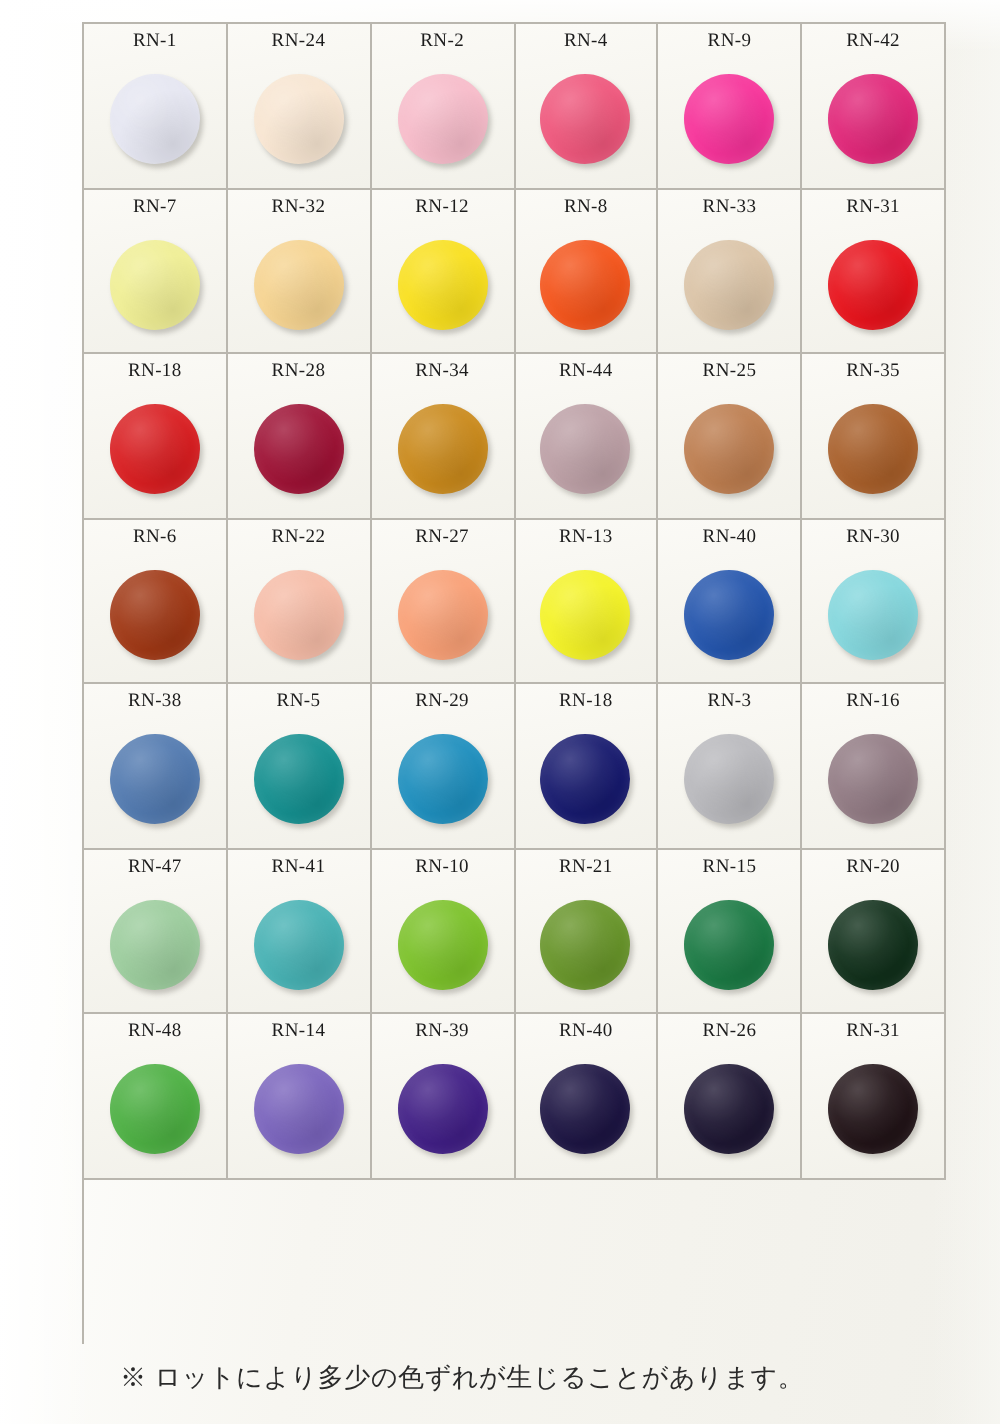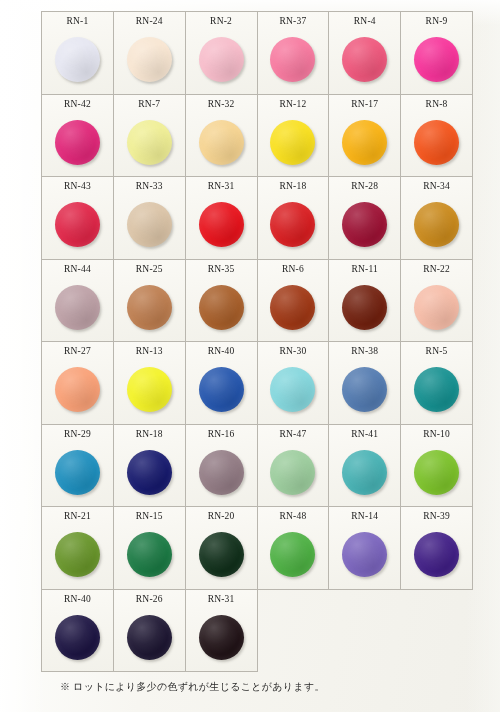--- a/index.html
+++ b/index.html
@@ -85,23 +85,23 @@
     border-radius: 50%;
     background:
       radial-gradient(circle at 33% 28%, rgba(255,255,255,0.22) 0%, rgba(255,255,255,0.06) 38%, rgba(0,0,0,0.0) 62%),
       radial-gradient(circle at 70% 78%, rgba(0,0,0,0.10) 0%, rgba(0,0,0,0.0) 58%);
     pointer-events: none;
   }
   .footnote {
     position: absolute;
     left: 60px;
     top: 680px;
-    font-size: 10px;
+    font-size: 13px;
     color: #2a2a2a;
-    font-family: Liberation Serif, serif;
+    font-family: Liberation Sans, sans-serif;
     letter-spacing: 0.3px;
     white-space: nowrap;
   }
 </style>
 </head>
 <body>
 
 <div class="card">
   <div class="paper-sheen"></div>
 
@@ -118,26 +118,20 @@
           <div class="swatch" style="background: rgb(248, 230, 210);"></div>
         </div>
       </div>
       <div class="cell">
         <div class="code">RN-2</div>
         <div class="swatch-wrap">
           <div class="swatch" style="background: rgb(247, 188, 202);"></div>
         </div>
       </div>
       <div class="cell">
-        <div class="code">RN-37</div>
-        <div class="swatch-wrap">
-          <div class="swatch" style="background: rgb(247, 121, 159);"></div>
-        </div>
-      </div>
-      <div class="cell">
         <div class="code">RN-4</div>
         <div class="swatch-wrap">
           <div class="swatch" style="background: rgb(239, 87, 124);"></div>
         </div>
       </div>
       <div class="cell">
         <div class="code">RN-9</div>
         <div class="swatch-wrap">
           <div class="swatch" style="background: rgb(247, 51, 154);"></div>
         </div>
@@ -160,38 +154,26 @@
           <div class="swatch" style="background: rgb(246, 212, 145);"></div>
         </div>
       </div>
       <div class="cell">
         <div class="code">RN-12</div>
         <div class="swatch-wrap">
           <div class="swatch" style="background: rgb(249, 224, 30);"></div>
         </div>
       </div>
       <div class="cell">
-        <div class="code">RN-17</div>
-        <div class="swatch-wrap">
-          <div class="swatch" style="background: rgb(249, 179, 19);"></div>
-        </div>
-      </div>
-      <div class="cell">
         <div class="code">RN-8</div>
         <div class="swatch-wrap">
           <div class="swatch" style="background: rgb(244, 84, 27);"></div>
         </div>
       </div>
       <div class="cell">
-        <div class="code">RN-43</div>
-        <div class="swatch-wrap">
-          <div class="swatch" style="background: rgb(224, 38, 72);"></div>
-        </div>
-      </div>
-      <div class="cell">
         <div class="code">RN-33</div>
         <div class="swatch-wrap">
           <div class="swatch" style="background: rgb(219, 196, 167);"></div>
         </div>
       </div>
       <div class="cell">
         <div class="code">RN-31</div>
         <div class="swatch-wrap">
           <div class="swatch" style="background: rgb(232, 19, 28);"></div>
         </div>
@@ -232,26 +214,20 @@
           <div class="swatch" style="background: rgb(168, 95, 42);"></div>
         </div>
       </div>
       <div class="cell">
         <div class="code">RN-6</div>
         <div class="swatch-wrap">
           <div class="swatch" style="background: rgb(160, 56, 21);"></div>
         </div>
       </div>
       <div class="cell">
-        <div class="code">RN-11</div>
-        <div class="swatch-wrap">
-          <div class="swatch" style="background: rgb(114, 33, 15);"></div>
-        </div>
-      </div>
-      <div class="cell">
         <div class="code">RN-22</div>
         <div class="swatch-wrap">
           <div class="swatch" style="background: rgb(246, 188, 167);"></div>
         </div>
       </div>
       <div class="cell">
         <div class="code">RN-27</div>
         <div class="swatch-wrap">
           <div class="swatch" style="background: rgb(249, 160, 118);"></div>
         </div>
@@ -289,20 +265,26 @@
       <div class="cell">
         <div class="code">RN-29</div>
         <div class="swatch-wrap">
           <div class="swatch" style="background: rgb(30, 143, 190);"></div>
         </div>
       </div>
       <div class="cell">
         <div class="code">RN-18</div>
         <div class="swatch-wrap">
           <div class="swatch" style="background: rgb(23, 26, 110);"></div>
+        </div>
+      </div>
+      <div class="cell">
+        <div class="code">RN-3</div>
+        <div class="swatch-wrap">
+          <div class="swatch" style="background: rgb(185, 185, 189);"></div>
         </div>
       </div>
       <div class="cell">
         <div class="code">RN-16</div>
         <div class="swatch-wrap">
           <div class="swatch" style="background: rgb(146, 123, 132);"></div>
         </div>
       </div>
       <div class="cell">
         <div class="code">RN-47</div>

